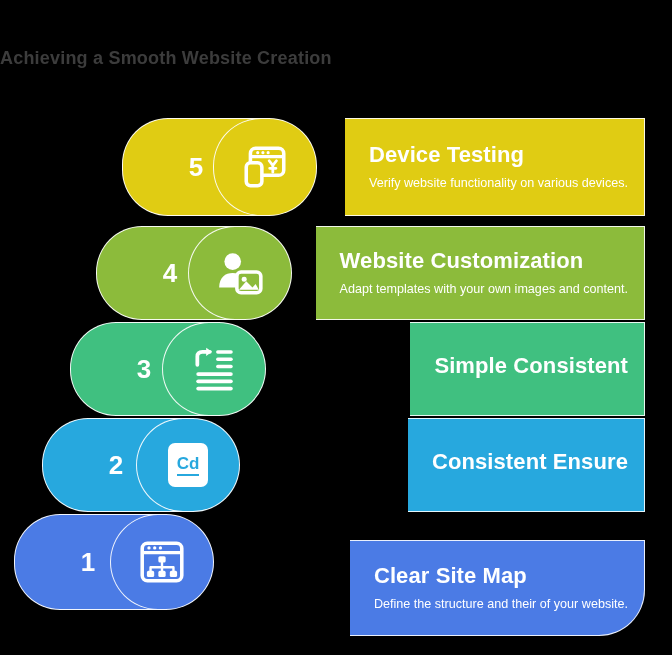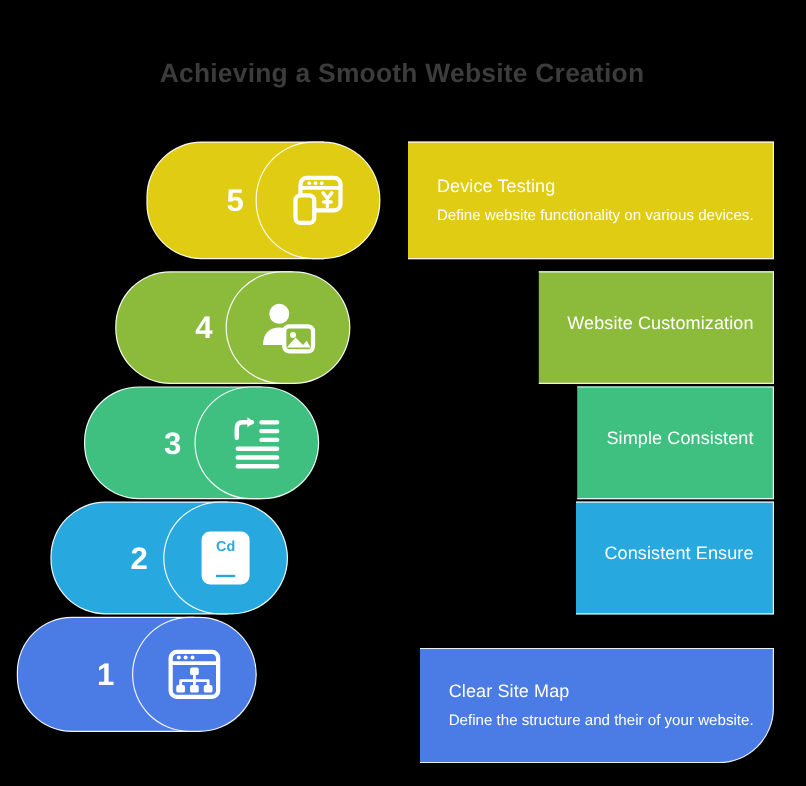--- a/index.html
+++ b/index.html
@@ -7,22 +7,22 @@
     width:672px;height:655px;
     background:#000000;
     font-family:"Liberation Sans", sans-serif;
     overflow:hidden;
   }
   #stage{position:relative;width:672px;height:655px;}
 
   .title{
     position:absolute;
     left:0;top:48px;width:670px;
-    text-align:center;
-    font-size:22px;
+    text-align:left;
+    font-size:18px;
     font-weight:bold;
     color:#3c3c3c;
     letter-spacing:.2px;
   }
 
   
   .row{
     position:absolute;
     height:var(--h);
     top:var(--top);
@@ -75,22 +75,22 @@
     background:var(--c);
     border:1.3px solid rgba(255,255,255,.92);
     border-radius:48px;
     box-sizing:border-box;
     display:flex;align-items:center;justify-content:center;
     z-index:3;
   }
 
   .ttl{
     color:#ffffff;
-    font-size:15px;
-    font-weight:normal;
+    font-size:22px;
+    font-weight:bold;
     margin-bottom:7px;
     letter-spacing:.1px;
   }
   .desc{
     color:#ffffff;
     font-size:12.6px;
     font-weight:normal;
     line-height:1.35;
     max-width:360px;
   }
@@ -99,38 +99,38 @@
   svg{display:block;}
 
   .cdbox{
     width:40px;height:44px;
     background:#ffffff;
     border-radius:7px;
     display:flex;align-items:center;justify-content:center;
     flex-direction:column;
   }
   .cdbox .cd{
-    font-size:12px;font-weight:bold;
+    font-size:17px;font-weight:bold;
     color:var(--c);
     line-height:1;
     border-bottom:2.4px solid var(--c);
-    padding-bottom:18px;
+    padding-bottom:2px;
   }
 </style>
 </head>
 <body>
 
 <div id="stage">
 
   <div class="title">Achieving a Smooth Website Creation</div>
 
   <div class="row row-5" style="--h:98px;--top:118px;--c:#E0CC13;--numleft:122px;--iconleft:213px;left:0;right:0;">
     <div class="panel">
       <div class="ttl">Device Testing</div>
-      <div class="desc">Define website functionality on various devices.</div>
+      <div class="desc">Verify website functionality on various devices.</div>
     </div>
     <div class="numcap">
       <span class="num">5</span>
     </div>
     <div class="iconpill">
       <span>
         <svg width="50" height="50" viewBox="0 0 48 48" fill="none">
           <rect x="10" y="6" width="32" height="26" rx="5" stroke="#fff" stroke-width="3.4"></rect>
           <path d="M10 14 H42" stroke="#fff" stroke-width="3"></path>
           <circle cx="17" cy="10.2" r="1.5" fill="#fff"></circle>
@@ -139,20 +139,21 @@
           <path d="M28 18 L31.5 22.5 M35 18 L31.5 22.5 M31.5 22.5 V29 M28.5 25.3 H34.5" stroke="#fff" stroke-width="2.7" stroke-linecap="round"></path>
           <rect x="6" y="20" width="15" height="22" rx="4" fill="#E0CC13" stroke="#fff" stroke-width="3.4"></rect>
         </svg>
       </span>
     </div>
   </div>
 
   <div class="row row-4" style="--h:94px;--top:226px;--c:#8CBB3B;--numleft:96px;--iconleft:188px;left:0;right:0;">
     <div class="panel">
       <div class="ttl">Website Customization</div>
+      <div class="desc">Adapt templates with your own images and content.</div>
     </div>
     <div class="numcap">
       <span class="num">4</span>
     </div>
     <div class="iconpill">
       <span>
         <svg width="50" height="50" viewBox="0 0 48 48" fill="none">
           <circle cx="17" cy="13" r="8" fill="#fff"></circle>
           <path d="M4 38 C4 28 10 24 17 24 C24 24 30 28 30 38 Z" fill="#fff"></path>
           <rect x="21" y="23" width="23" height="20" rx="4" fill="#8CBB3B" stroke="#fff" stroke-width="3.4"></rect>

